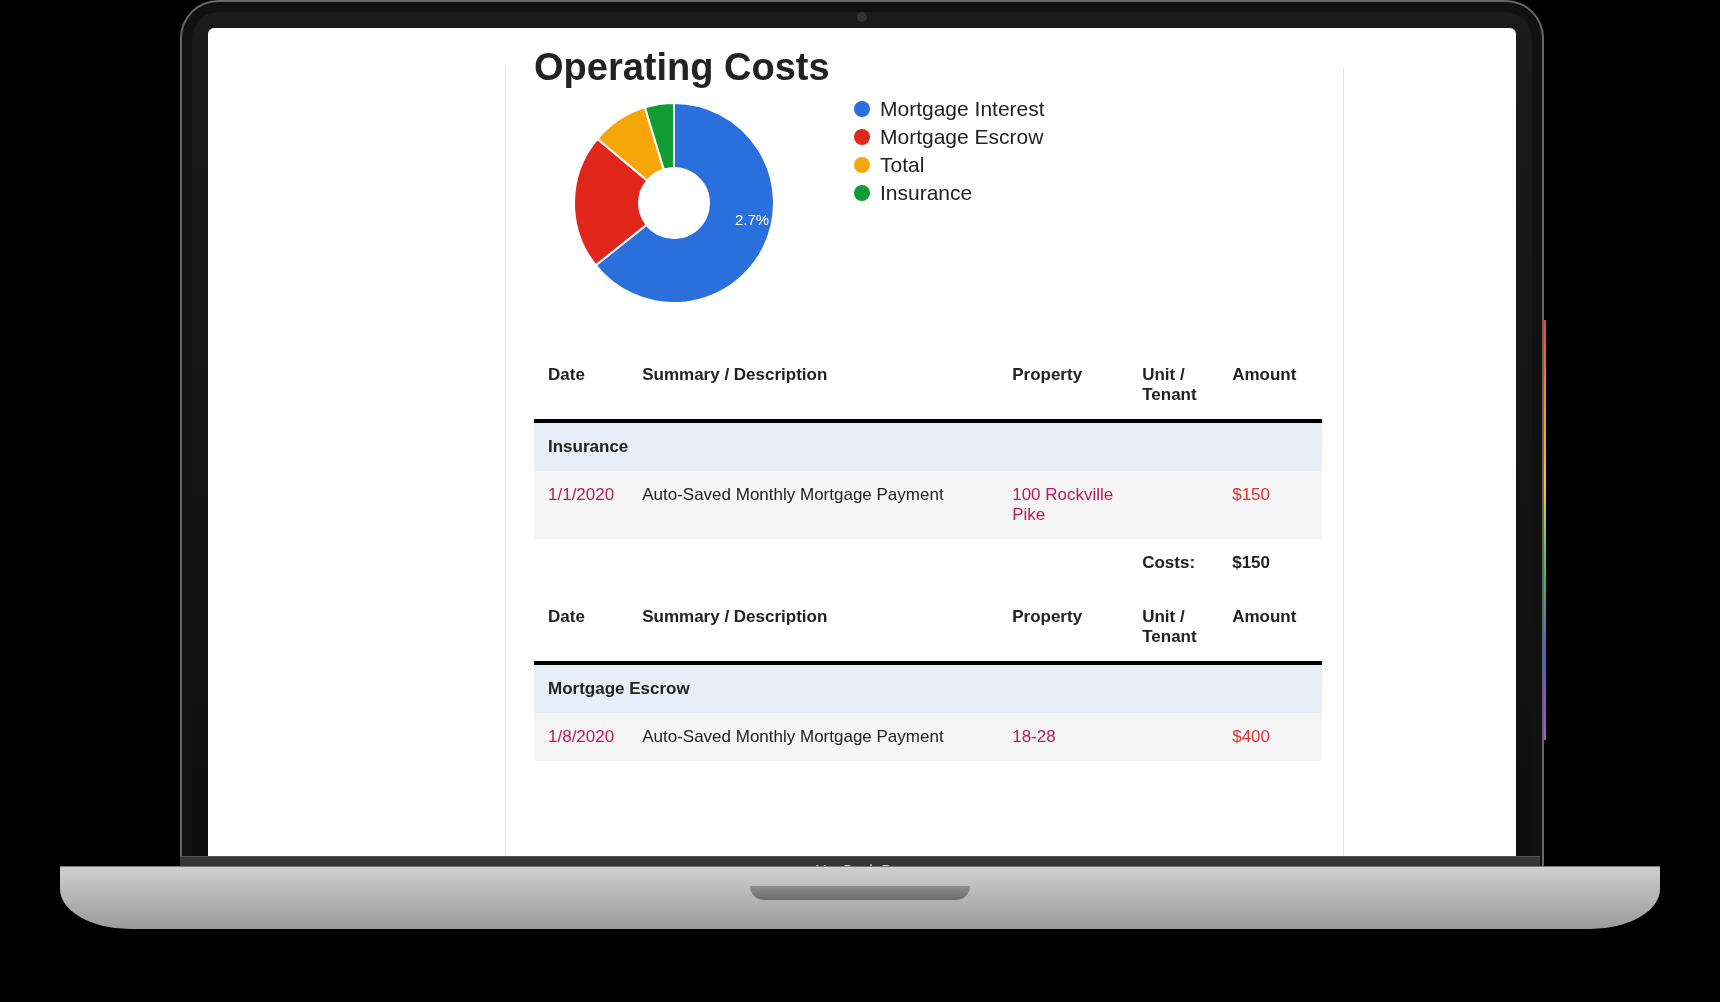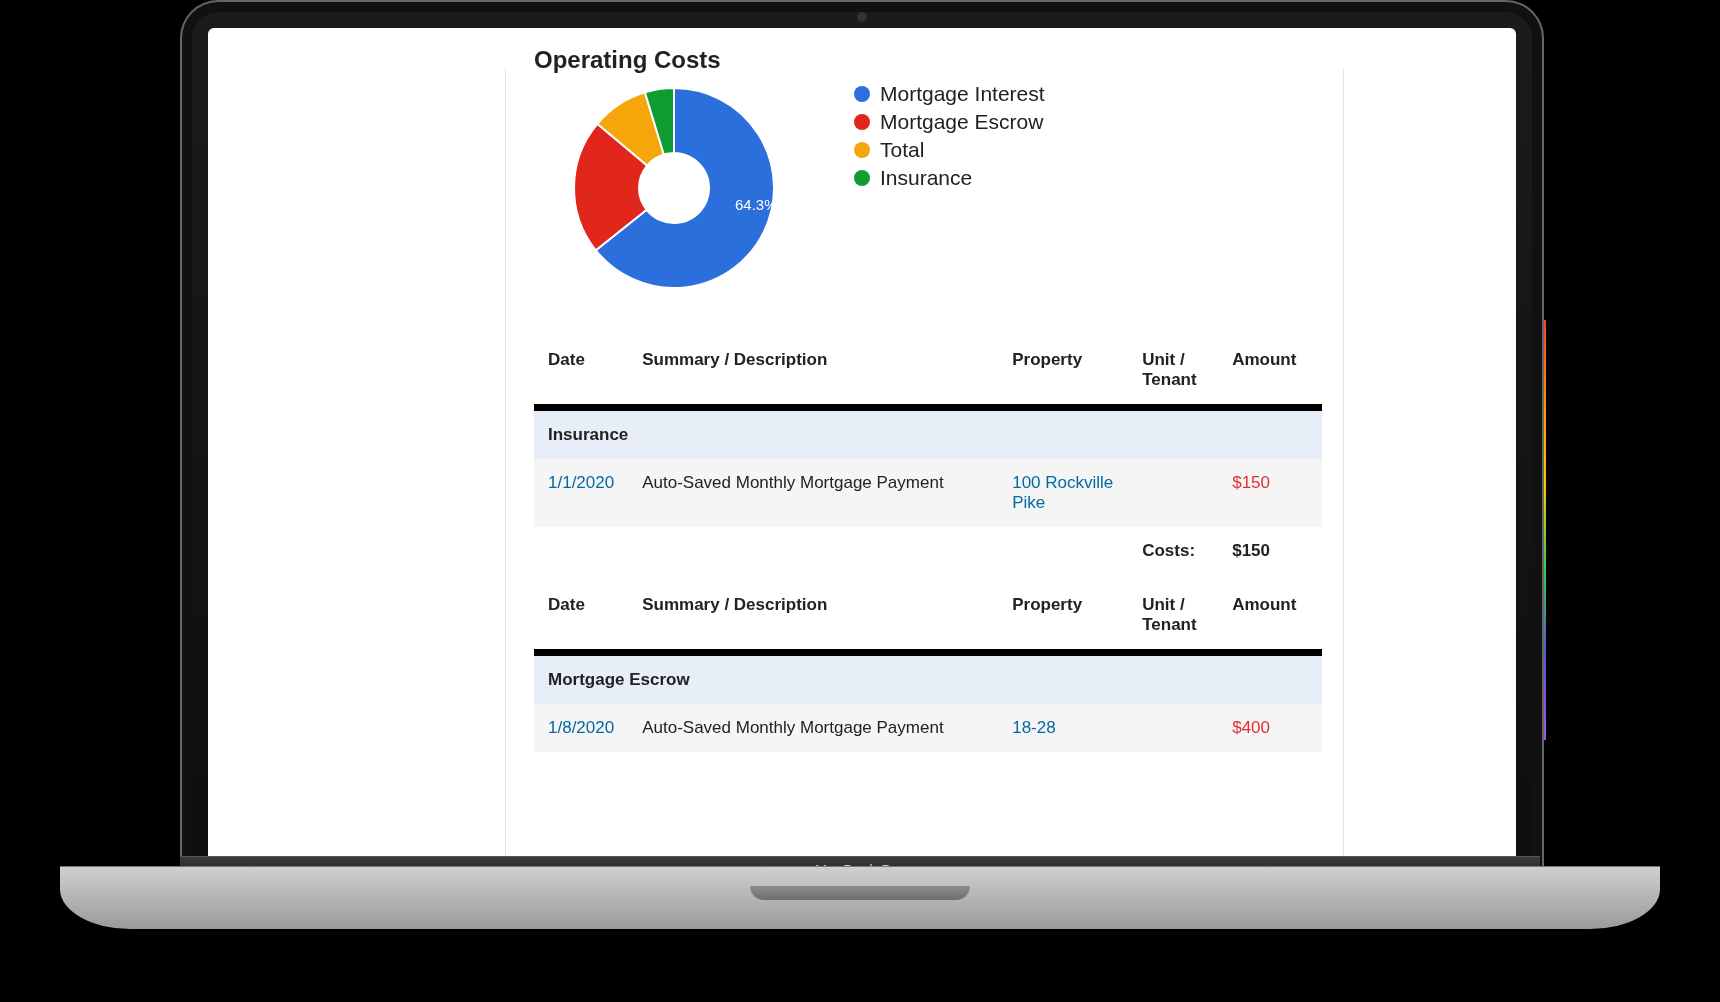--- a/index.html
+++ b/index.html
@@ -28,35 +28,35 @@
     border-top:1px solid #555;border-bottom:1px solid #000;
   }
   .brand{position:absolute;left:0;right:0;top:5px;text-align:center;color:#cfcfcf;font-size:14px;letter-spacing:.5px;}
   .notch{position:absolute;left:50%;top:886px;width:220px;height:14px;margin-left:-110px;border-radius:0 0 14px 14px;background:linear-gradient(#8d8d8d,#6d6d6d);}
   .rainbow{position:absolute;left:1542px;top:320px;width:4px;height:420px;background:linear-gradient(#ff3b30,#ff9500,#ffcc00,#34c759,#5856d6,#af52de);}
   .gap-left{position:absolute;left:297px;top:40px;width:1px;height:820px;background:#e6e6e6;}
   .gap-right{position:absolute;left:1135px;top:40px;width:1px;height:820px;background:#e6e6e6;}
 
   
   .page{position:absolute;left:326px;top:18px;width:788px;}
-  h1{margin:0 0 4px 0;font-size:24px;font-weight:700;}
+  h1{margin:0 0 4px 0;font-size:38px;font-weight:700;}
   .chart-row{display:flex;align-items:flex-start;gap:60px;margin-top:2px;margin-bottom:28px;}
   .donut-wrap{position:relative;width:260px;height:230px;}
   .donut-wrap svg{position:absolute;left:30px;top:0;}
   .pct{position:absolute;color:#fff;font-size:15px;margin-left:43px;}
   .legend{margin-top:2px;font-size:21px;line-height:28px;}
   .legend-row{display:flex;align-items:center;gap:10px;}
   .dot{width:16px;height:16px;border-radius:50%;}
   
   table{width:100%;border-collapse:collapse;font-size:17px;}
   .section-hdr td{background:#e8eef8;font-weight:700;padding:14px 14px;}
-  thead th{text-align:left;font-weight:700;padding:14px 14px;border-bottom:7px solid #000000;vertical-align:top;}
+  thead th{text-align:left;font-weight:700;padding:14px 14px;border-bottom:4px solid #000000;vertical-align:top;}
   tbody td{padding:14px 14px;vertical-align:top;}
   tr.data{background:#f5f5f5;}
-  .link{color:#0369a1;}
+  .link{color:#be185d;}
   .amount{color:#e03131;}
   tr.total td{font-weight:700;}
   col.c-date{width:90px}col.c-desc{width:370px}col.c-prop{width:130px}col.c-unit{width:90px}col.c-amt{}
 </style>
 </head>
 <body>
 
 <div class="stage">
   <div class="rainbow"></div>
 
@@ -70,21 +70,21 @@
         <h1>Operating Costs</h1>
 
         <div class="chart-row">
           <div class="donut-wrap">
             <svg id="donut" width="220" height="220" viewBox="-110 -110 220 220">
                 <path d="M 6.123233995736766e-15 -100 A 100 100 0 1 1 -78.23908105765881 62.278778048811255 L -27.383678370180583 21.79757231708394 A 35 35 0 1 0 2.1431318985078682e-15 -35 Z" fill="#2a6fdb" stroke="#fff" stroke-width="2"></path>
                 <path d="M -78.23908105765881 62.278778048811255 A 100 100 0 0 1 -76.64930068093499 -64.22526531765844 L -26.827255238327243 -22.478842861180453 A 35 35 0 0 0 -27.383678370180583 21.79757231708394 Z" fill="#e1261c" stroke="#fff" stroke-width="2"></path>
                 <path d="M -76.64930068093499 -64.22526531765844 A 100 100 0 0 1 -29.103616682827145 -95.67120515588307 L -10.1862658389895 -33.48492180455907 A 35 35 0 0 0 -26.827255238327243 -22.478842861180453 Z" fill="#f6a609" stroke="#fff" stroke-width="2"></path>
                 <path d="M -29.103616682827145 -95.67120515588307 A 100 100 0 0 1 7.044813998280223e-14 -100 L 2.4656848993980778e-14 -35 A 35 35 0 0 0 -10.1862658389895 -33.48492180455907 Z" fill="#0f9d33" stroke="#fff" stroke-width="2"></path>
               </svg>
-            <span class="pct" style="left:158px;top:118px">64.3%</span>
+            <span class="pct" style="left:158px;top:118px">2.7%</span>
             <span class="pct" style="left:68px;top:103px">21.8%</span>
           </div>
 
           <div class="legend">
             <div class="legend-row">
               <span class="dot" style="background:#2a6fdb"></span>
               <span>Mortgage Interest</span>
             </div>
             <div class="legend-row">
               <span class="dot" style="background:#e1261c"></span>

